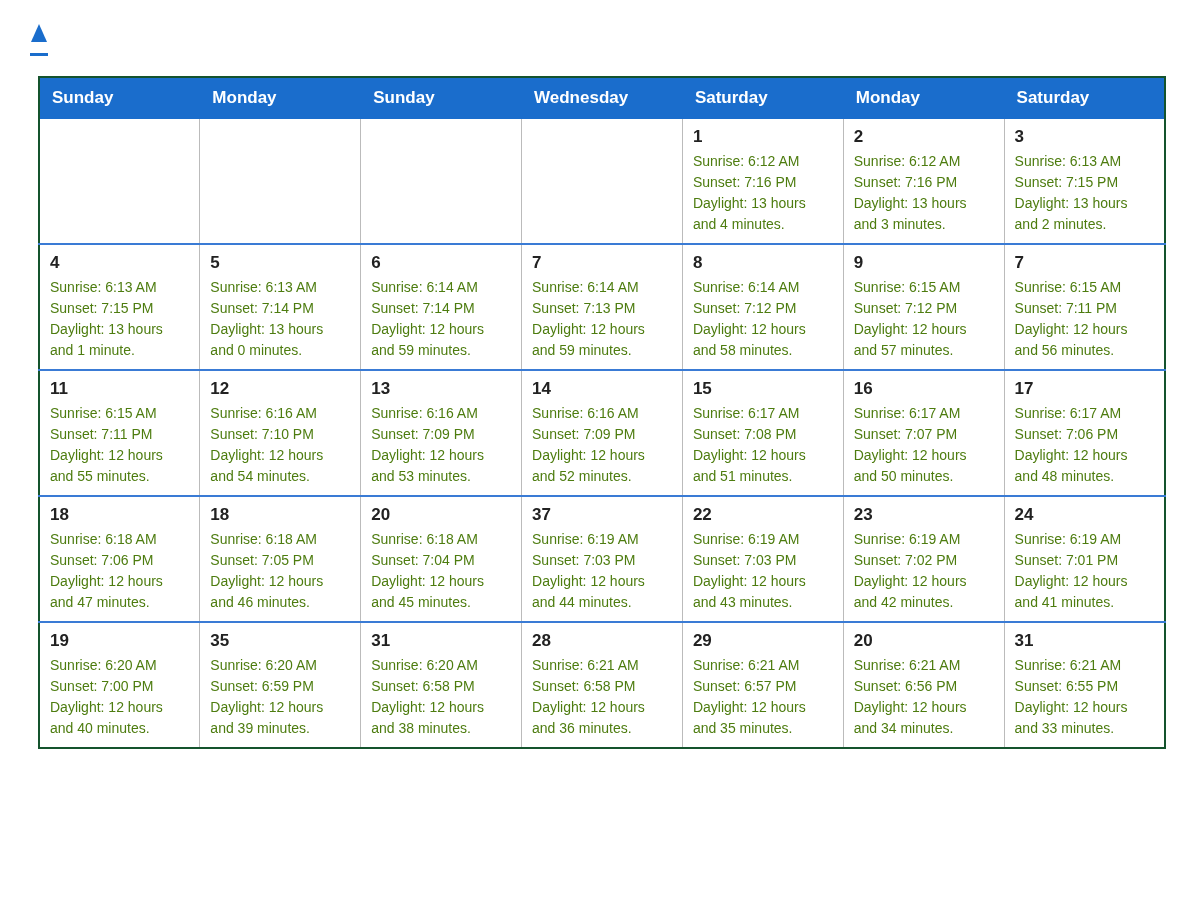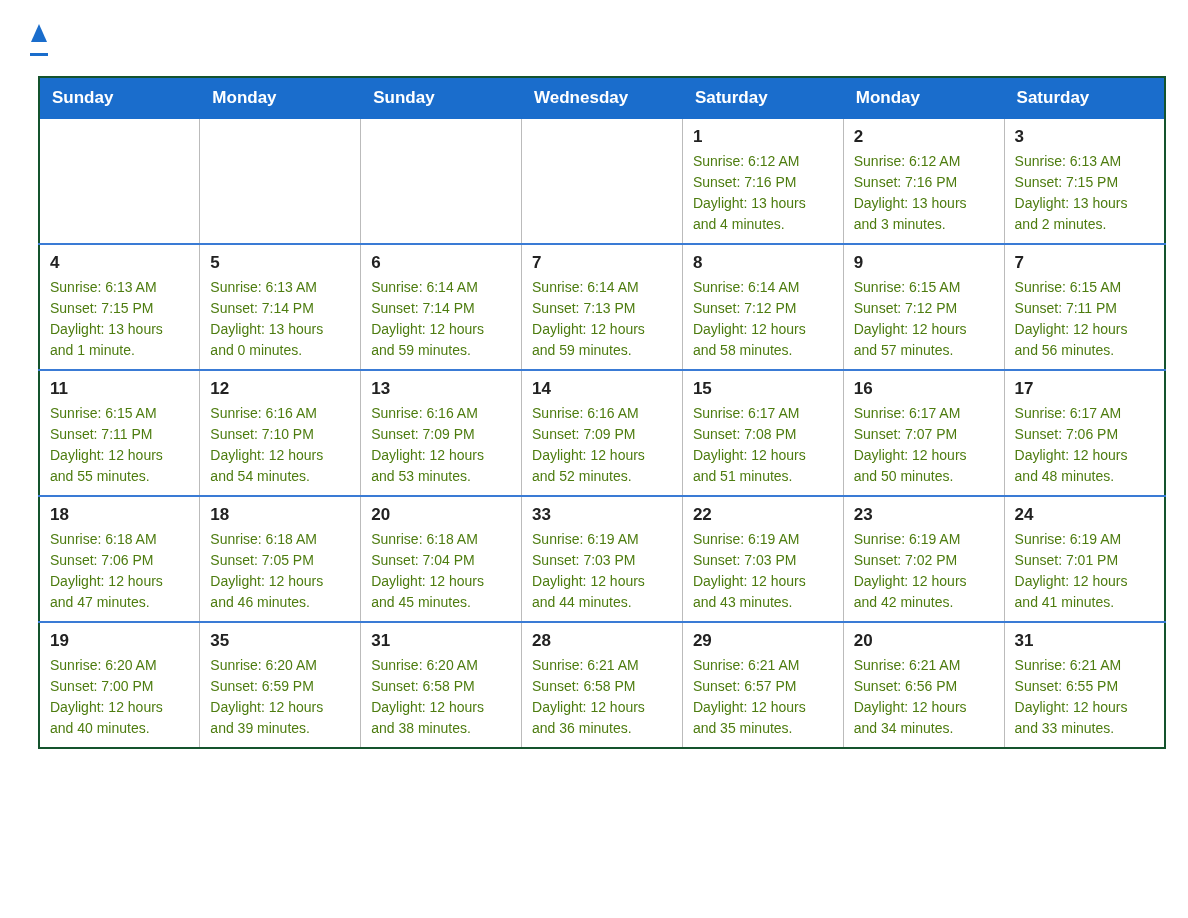--- a/index.html
+++ b/index.html
@@ -219,21 +219,21 @@
         </td>
         <td>
           <div class="day-number">18</div>
           <div class="day-info">Sunrise: 6:18 AM<br>Sunset: 7:05 PM<br>Daylight: 12 hours and 46 minutes.</div>
         </td>
         <td>
           <div class="day-number">20</div>
           <div class="day-info">Sunrise: 6:18 AM<br>Sunset: 7:04 PM<br>Daylight: 12 hours and 45 minutes.</div>
         </td>
         <td>
-          <div class="day-number">33</div>
+          <div class="day-number">37</div>
           <div class="day-info">Sunrise: 6:19 AM<br>Sunset: 7:03 PM<br>Daylight: 12 hours and 44 minutes.</div>
         </td>
         <td>
           <div class="day-number">22</div>
           <div class="day-info">Sunrise: 6:19 AM<br>Sunset: 7:03 PM<br>Daylight: 12 hours and 43 minutes.</div>
         </td>
         <td>
           <div class="day-number">23</div>
           <div class="day-info">Sunrise: 6:19 AM<br>Sunset: 7:02 PM<br>Daylight: 12 hours and 42 minutes.</div>
         </td>

